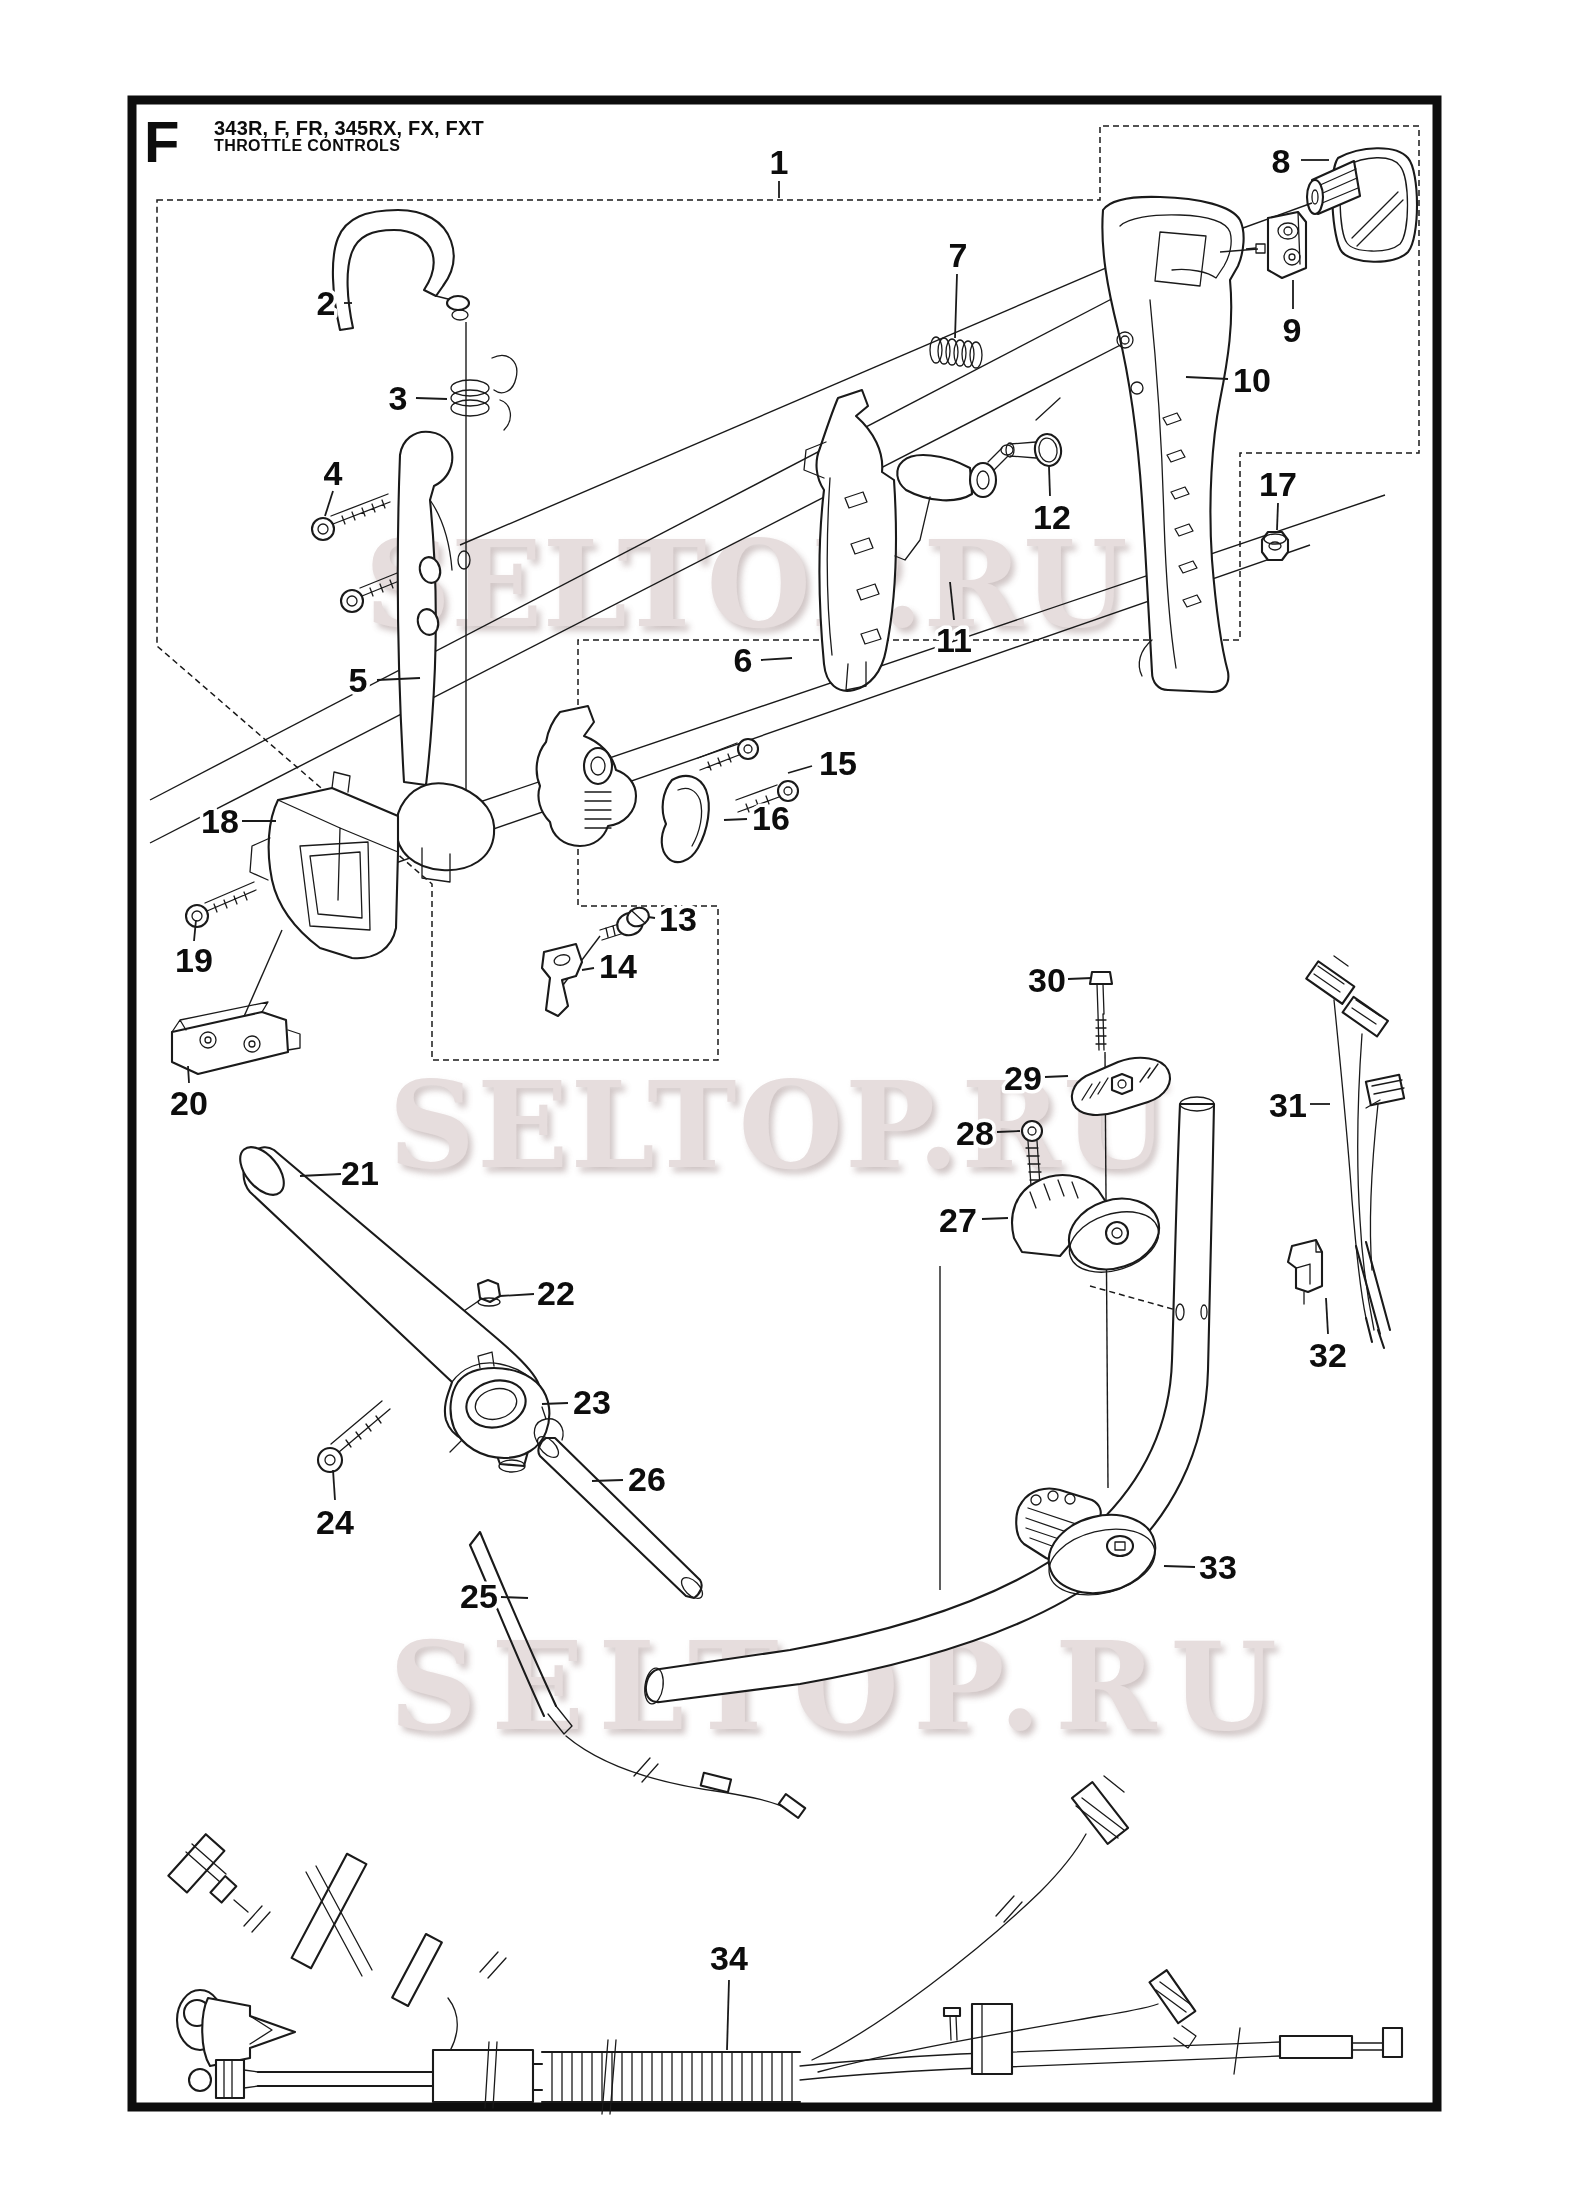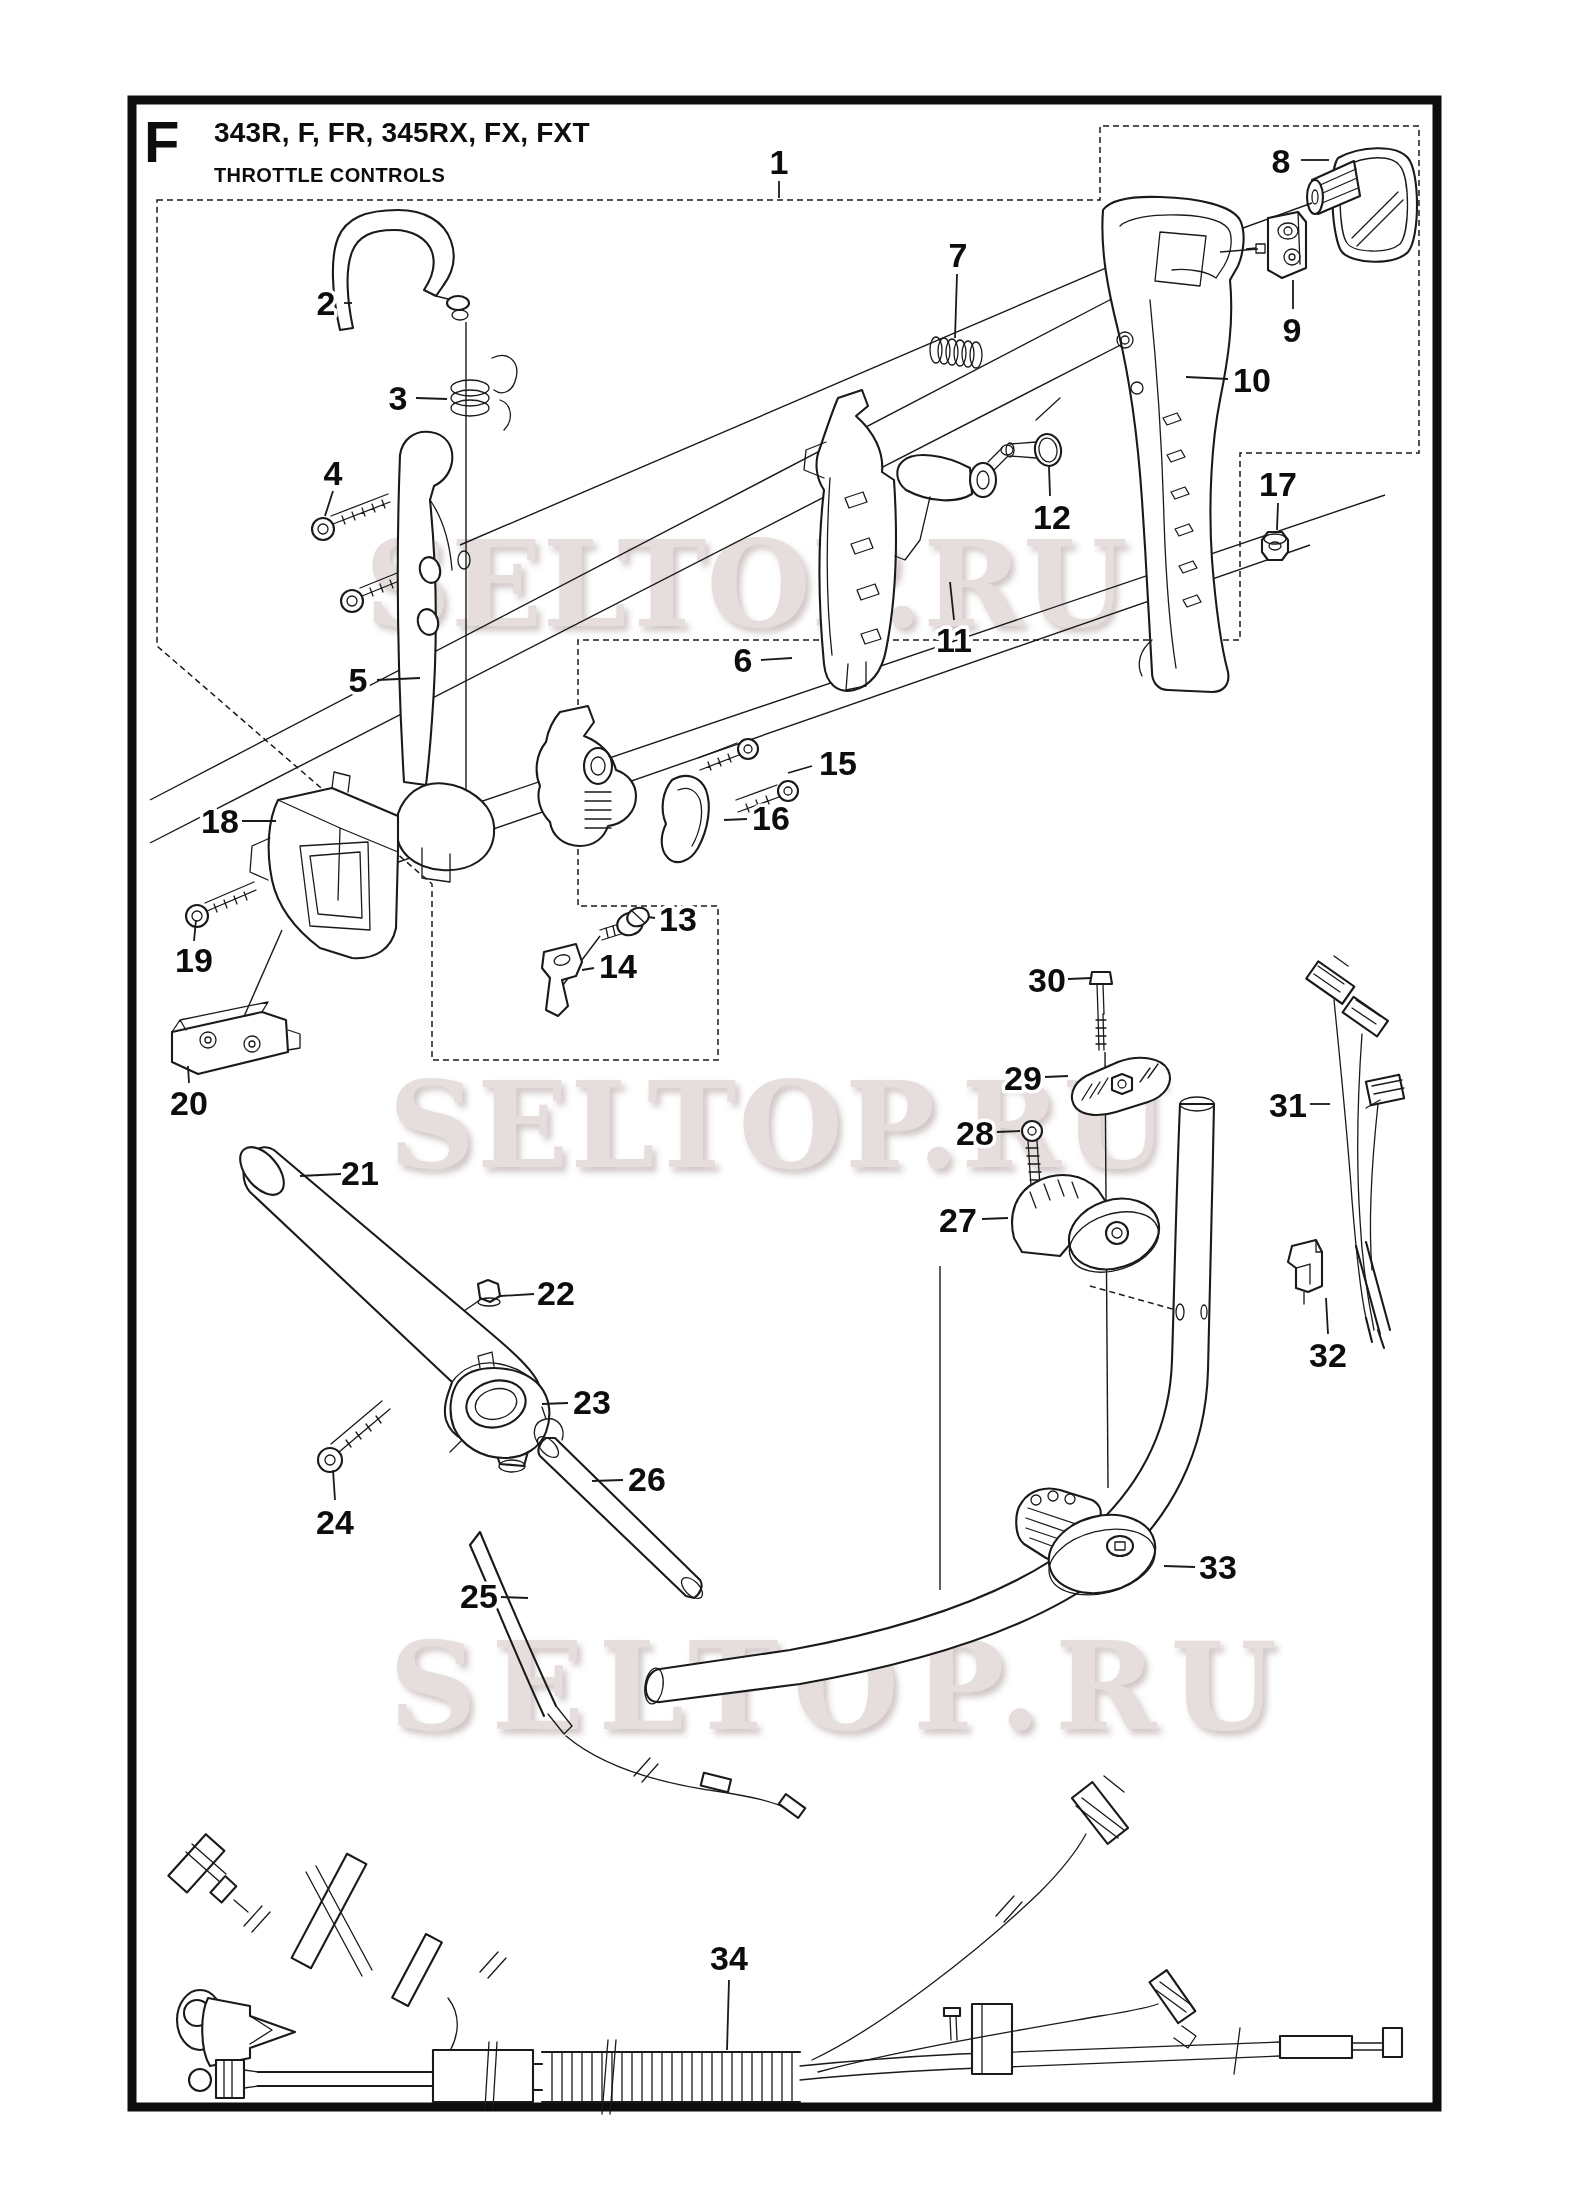--- a/index.html
+++ b/index.html
@@ -5,22 +5,22 @@
   html,body{margin:0;padding:0;background:#fff;}
   .page{position:relative;width:1573px;height:2204px;background:#fff;overflow:hidden;
         font-family:"Liberation Sans",sans-serif;}
   .wm{position:absolute;transform:translate(-50%,-50%);white-space:nowrap;
       font-family:"DejaVu Serif",serif;font-weight:bold;z-index:1;
       color:#ded2d2;opacity:.75;
       text-shadow:4px 5px 6px rgba(140,115,115,.55), -2px -2px 2px rgba(255,255,255,.95);}
   svg.art{position:absolute;left:0;top:0;z-index:2;}
   .hdr{position:absolute;z-index:3;color:#0d0d0d;}
   .hdr-f{left:144px;top:108px;font-size:58px;font-weight:bold;}
-  .hdr-models{left:214px;top:117px;font-size:28px;font-weight:bold;letter-spacing:.2px;}
-  .hdr-title{left:214px;top:164px;font-size:20px;font-weight:bold;letter-spacing:.4px;text-align:center;}
+  .hdr-models{left:214px;top:117px;font-size:20px;font-weight:bold;letter-spacing:.2px;}
+  .hdr-title{left:214px;top:137px;font-size:16px;font-weight:bold;letter-spacing:.4px;text-align:center;}
   .lbl{font-family:"Liberation Sans",sans-serif;font-size:34px;font-weight:bold;fill:#0d0d0d;
        paint-order:stroke;stroke:#ffffff;stroke-width:7px;stroke-linejoin:round;}
   .ldr{stroke:#1a1a1a;stroke-width:1.8;fill:none;}
   .o{stroke:#1a1a1a;stroke-width:2.1;fill:none;stroke-linejoin:round;stroke-linecap:round;}
   .ow{stroke:#1a1a1a;stroke-width:2.1;fill:#ffffff;stroke-linejoin:round;stroke-linecap:round;}
   .d{stroke:#1a1a1a;stroke-width:1.3;fill:none;stroke-linejoin:round;stroke-linecap:round;}
   .thin{stroke:#1a1a1a;stroke-width:1.4;fill:none;}
   .dash{stroke:#1a1a1a;stroke-width:1.5;fill:none;stroke-dasharray:6 4;}
 </style>
 </head>

